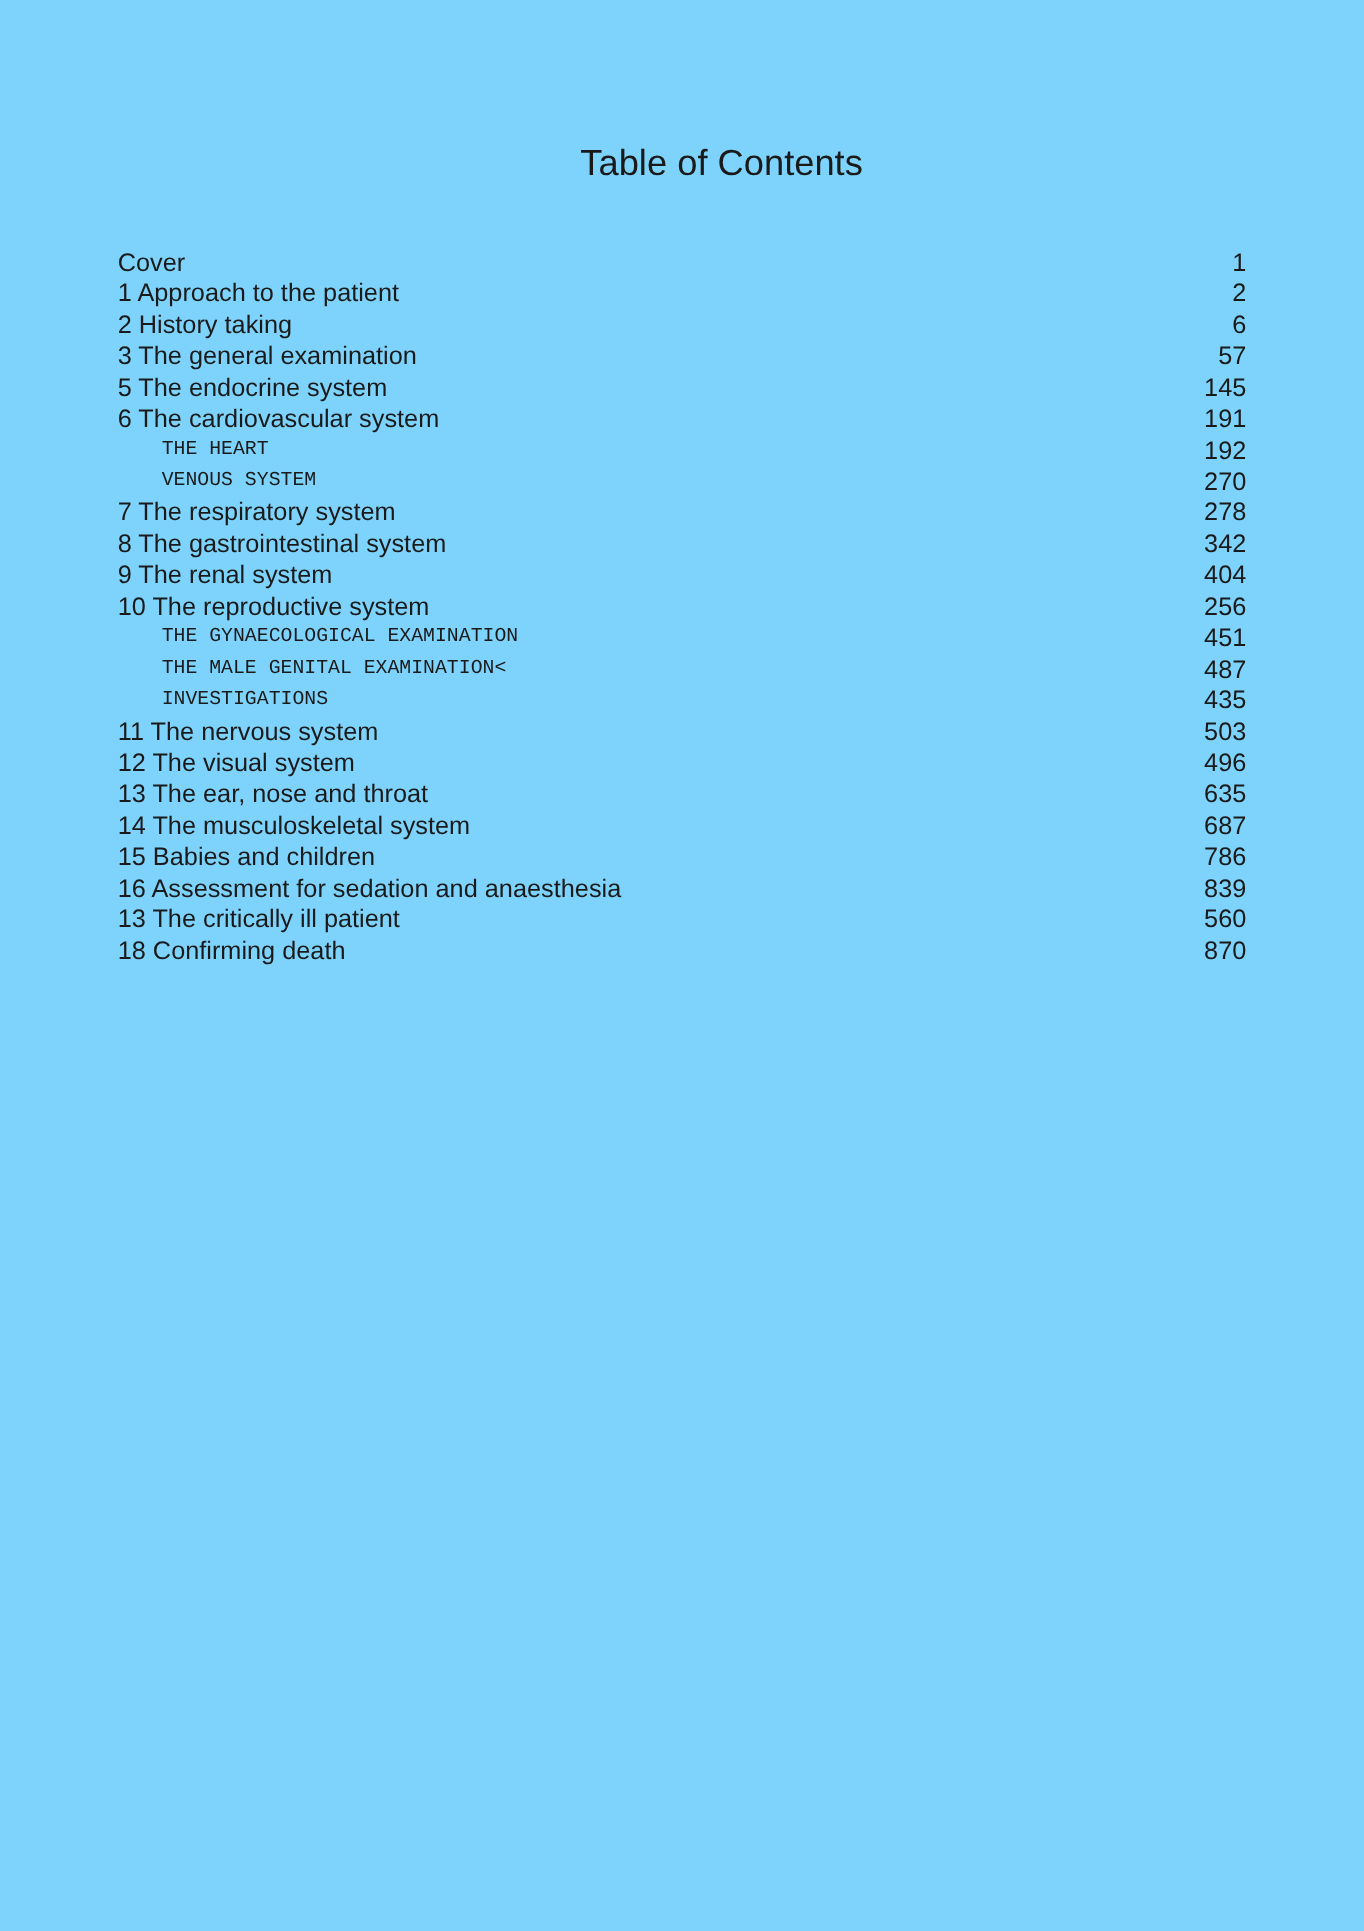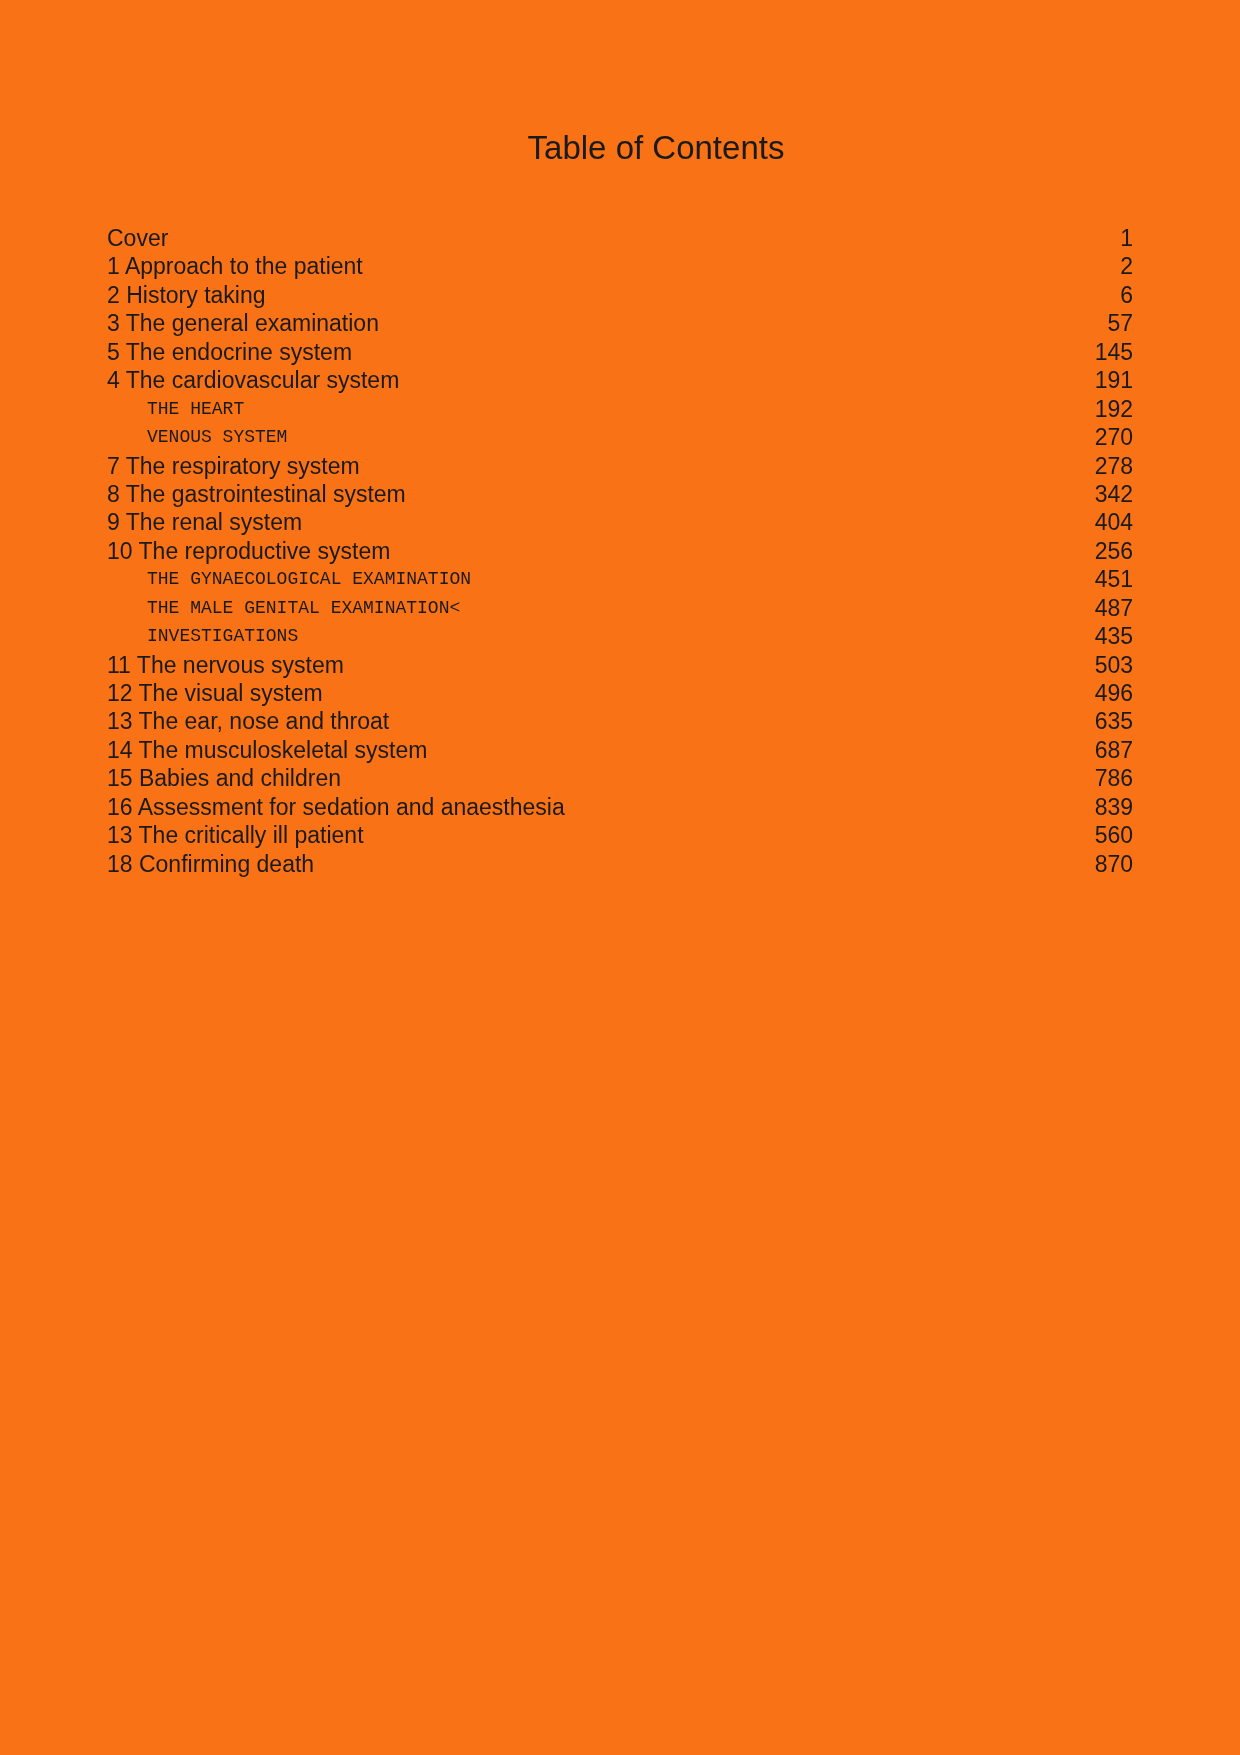--- a/index.html
+++ b/index.html
@@ -12,40 +12,40 @@
     height: 1755px;
     font-family: "Liberation Sans", "DejaVu Sans", sans-serif;
     color: #1a1a1a;
     overflow: hidden;
   }
   .page {
     box-sizing: border-box;
     width: 1240px;
     height: 1755px;
     padding: 0 107px;
-    background: #f97316;
+    background: #7dd3fc;
   }
   .title {
     font-size: 33px;
     font-weight: 400;
     line-height: 40px;
     text-align: center;
     margin: 0;
     padding-top: 128px;
     padding-bottom: 56px;
     transform: translateX(36px);
     color: #1a1a1a;
   }
   .toc {
     width: 100%;
   }
   .row {
     display: flex;
     height: 28.45px;
-    align-items: center;
+    align-items: flex-end;
   }
   .row .label {
     flex: 0 0 auto;
     font-size: 23px;
     line-height: 28.45px;
     white-space: nowrap;
     color: #1a1a1a;
   }
   .row.lvl1 {
     padding-left: 40px;
@@ -102,21 +102,21 @@
     <span class="label">3 The general examination</span>
     <span class="leader"></span>
     <span class="pagenum">57</span>
   </div>
       <div class="row lvl0">
     <span class="label">5 The endocrine system</span>
     <span class="leader"></span>
     <span class="pagenum">145</span>
   </div>
       <div class="row lvl0">
-    <span class="label">4 The cardiovascular system</span>
+    <span class="label">6 The cardiovascular system</span>
     <span class="leader"></span>
     <span class="pagenum">191</span>
   </div>
       <div class="row lvl1">
     <span class="label">THE HEART</span>
     <span class="leader"></span>
     <span class="pagenum">192</span>
   </div>
       <div class="row lvl1">
     <span class="label">VENOUS SYSTEM</span>

